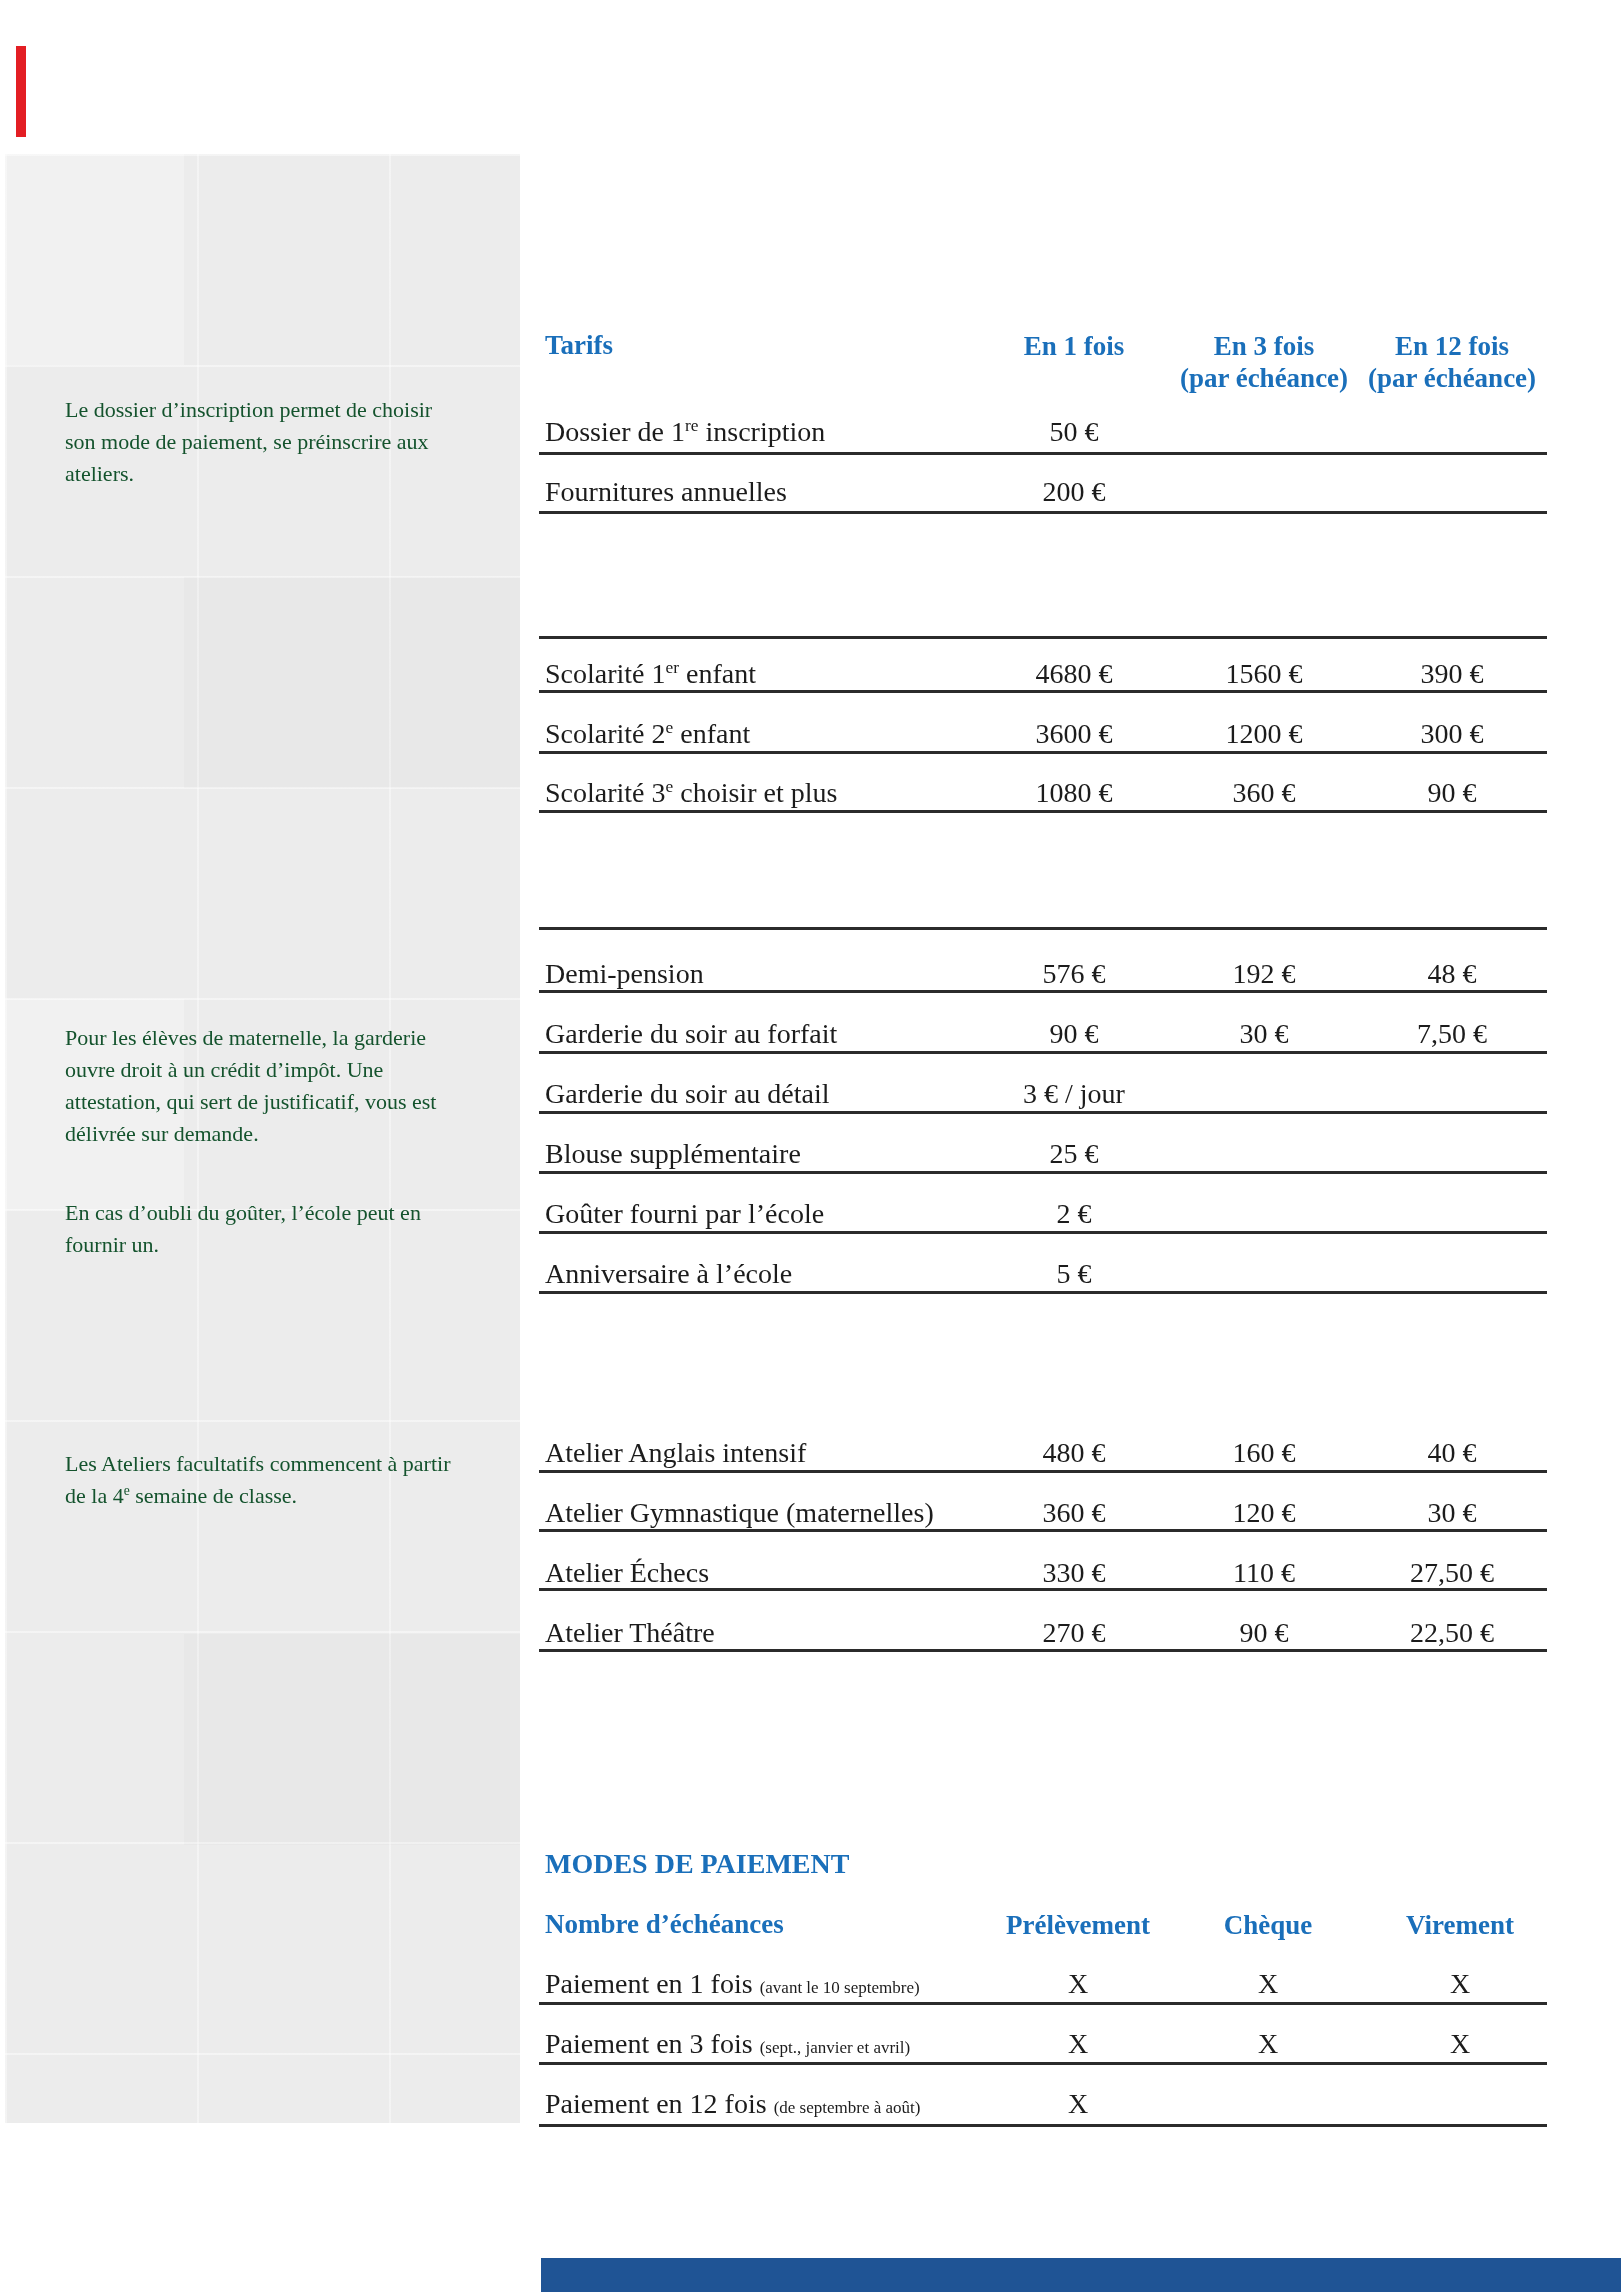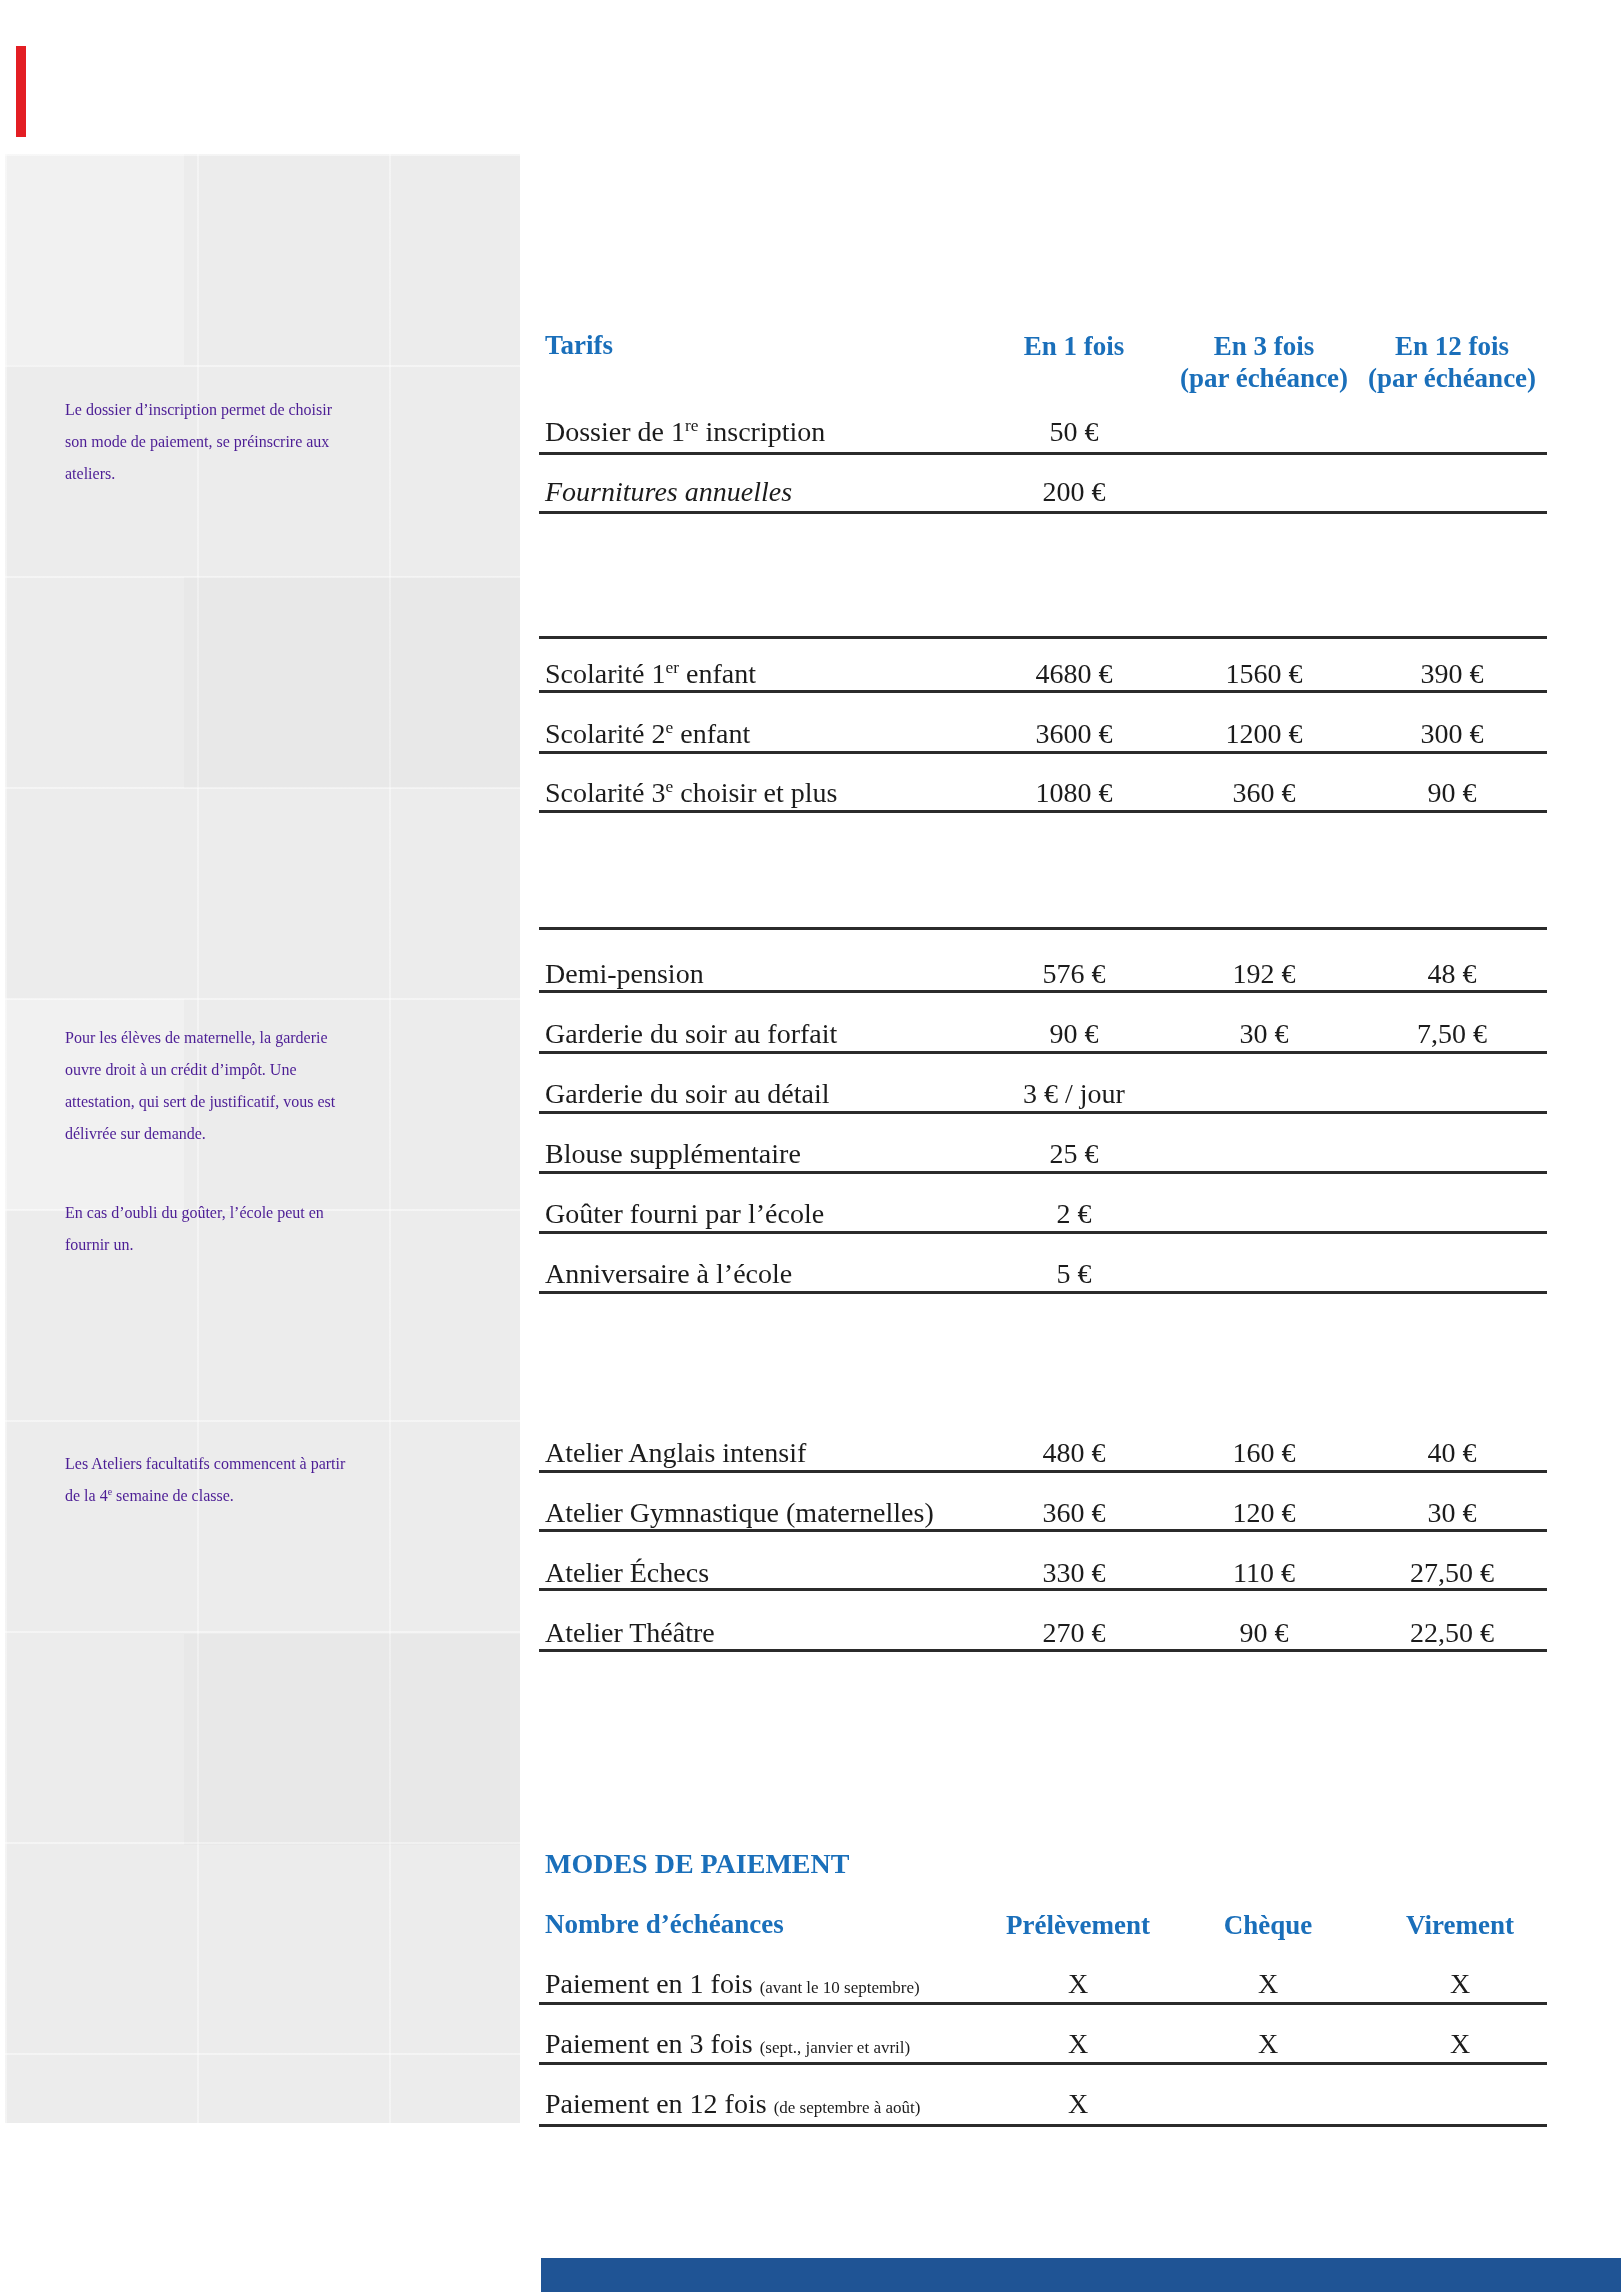--- a/index.html
+++ b/index.html
@@ -5,21 +5,21 @@
   html,body{margin:0;padding:0;background:#fff;}
   #page{position:relative;width:1622px;height:2293px;background:#ffffff;overflow:hidden;
         font-family:"Liberation Serif","DejaVu Serif",serif;color:#1c1c1c;}
   .abs{position:absolute;}
   .sidebar{left:4.5px;top:154px;width:515px;height:1969px;background:#ececec;
      background-image:
        repeating-linear-gradient(to bottom, rgba(255,255,255,.45) 0 1.8px, rgba(0,0,0,0) 1.8px 211px),
        repeating-linear-gradient(to right, rgba(255,255,255,.40) 0 1.8px, rgba(0,0,0,0) 1.8px 192px);}
   .tile{position:absolute;background:rgba(255,255,255,.28);}
   .tile2{position:absolute;background:rgba(0,0,0,.015);}
-  .note{left:65px;width:394px;font-size:16px;line-height:32px;color:#4c1d95;}
+  .note{left:65px;width:394px;font-size:22px;line-height:32px;color:#14532d;}
   .blue{color:#1a6fba;font-weight:bold;}
   .page-title{left:545px;top:263px;font-size:32px;letter-spacing:0.2px;white-space:nowrap;}
   .sec-title{left:545px;font-size:28px;white-space:nowrap;}
   .hdr-left{left:545px;font-size:27px;white-space:nowrap;}
   .hdrcell{width:184px;text-align:center;font-size:27px;line-height:32px;}
   .rowlabel{left:545px;font-size:28px;white-space:nowrap;}
   .cell{width:184px;text-align:center;font-size:28px;white-space:nowrap;}
   .rule{height:2.7px;background:#2b2b2b;}
   sup{font-size:.62em;line-height:0;}
   .mnote-small{font-size:17px;}
@@ -51,21 +51,21 @@
       </div>
       <div class="abs hdrcell blue" style="left: 1360px; top: 330px;">
         <div>En 12 fois</div>
         <div>(par échéance)</div>
       </div>
     </div>
   <div id="tarifs-rows">
       <div class="abs rowlabel" style="top: 416px;"><span>Dossier de 1</span><sup>re</sup><span> inscription</span></div>
       <div class="abs cell" style="left: 982px; top: 416px;"><span>50 €</span></div>
       <div class="abs rule" style="left: 539px; top: 452px; width: 1008px;"></div>
-      <div class="abs rowlabel" style="top: 476px; font-style: italic;"><span>Fournitures annuelles</span></div>
+      <div class="abs rowlabel" style="top: 476px;"><span>Fournitures annuelles</span></div>
       <div class="abs cell" style="left: 982px; top: 476px;"><span>200 €</span></div>
       <div class="abs rule" style="left: 539px; top: 511px; width: 1008px;"></div>
       <div class="abs rule" style="left: 539px; top: 636px; width: 1008px;"></div>
       <div class="abs rowlabel" style="top: 658px;"><span>Scolarité 1</span><sup>er</sup><span> enfant</span></div>
       <div class="abs cell" style="left: 982px; top: 658px;"><span>4680 €</span></div>
       <div class="abs cell" style="left: 1172px; top: 658px;"><span>1560 €</span></div>
       <div class="abs cell" style="left: 1360px; top: 658px;"><span>390 €</span></div>
       <div class="abs rule" style="left: 539px; top: 690px; width: 1008px;"></div>
       <div class="abs rowlabel" style="top: 718px;"><span>Scolarité 2</span><sup>e</sup><span> enfant</span></div>
       <div class="abs cell" style="left: 982px; top: 718px;"><span>3600 €</span></div>

